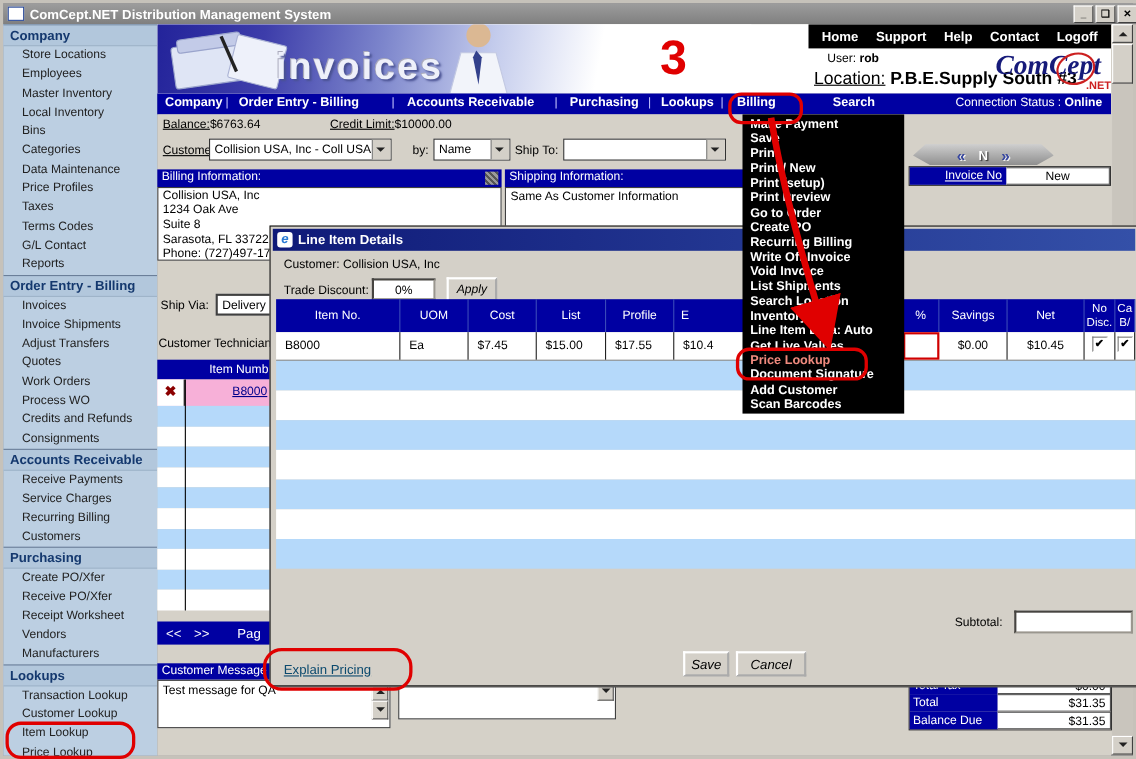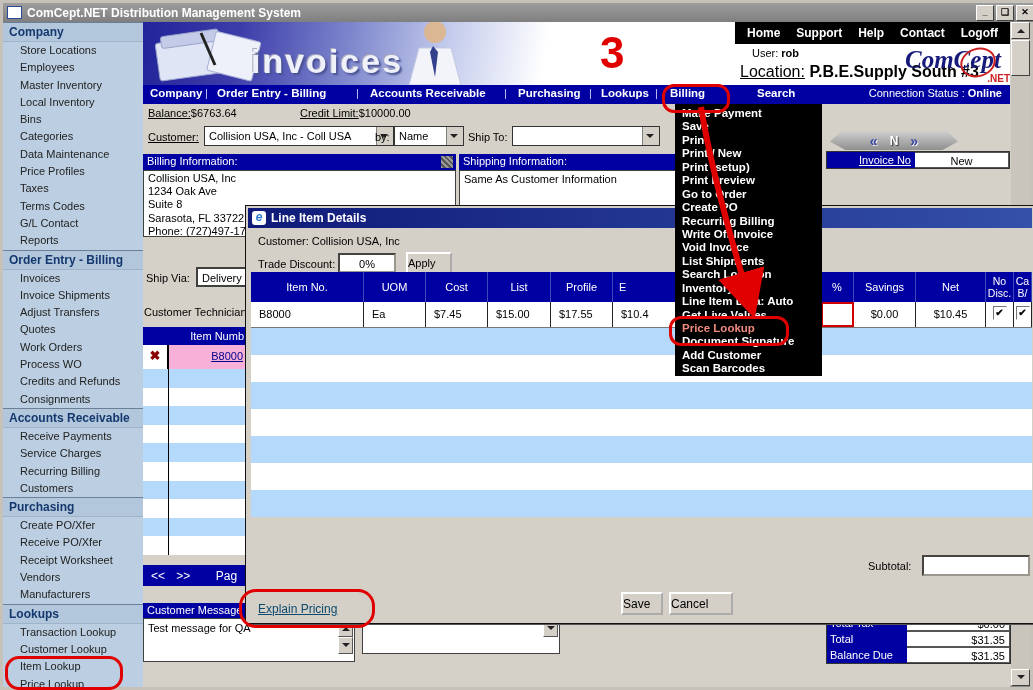--- a/index.html
+++ b/index.html
@@ -73,21 +73,21 @@
   .sc-thumb{position:absolute;left:0;top:18px;width:19px;height:36px;background:#d4d0c8;border:1px solid;border-color:#fff #404040 #404040 #fff;box-sizing:border-box;}
   
   .dialog{position:absolute;left:245px;top:205px;width:788px;height:417px;background:#d4d0c8;
     border:1px solid #111;box-shadow:1px 1px 0 #555;}
   .dlg-title{position:absolute;left:2px;top:2px;width:784px;height:20px;
     background:linear-gradient(90deg,#0f1a78,#3450a8);color:#fff;font-weight:bold;font-size:12px;
     display:flex;align-items:center;padding-left:4px;box-sizing:border-box;}
   .ie-ico{width:14px;height:14px;background:#fff;border-radius:3px;color:#2b7bd4;font-weight:bold;
     font-style:italic;font-size:12px;line-height:13px;text-align:center;margin-right:5px;}
   .input{background:#fff;border:2px inset #9a968e;box-sizing:border-box;font-size:11px;}
-  .btn{background:#d4d0c8;border:2px outset #fff;box-sizing:border-box;font-size:12px;cursor:pointer;}
+  .btn{background:#d4d0c8;border:2px outset #fff;box-sizing:border-box;font-size:12px;text-align:center;cursor:pointer;font-style:italic;}
   .tbl{position:absolute;left:5px;top:66px;width:781px;}
   .trh{display:flex;height:30px;background:#0000a2;color:#fff;}
   .trh>div{border-right:1px solid #3a4ab8;box-sizing:border-box;display:flex;align-items:center;justify-content:center;
     text-align:center;font-size:11px;line-height:12px;overflow:hidden;}
   .trd{display:flex;height:25px;background:#fff;border-bottom:1px solid #777;}
   .trd>div{border-right:1px solid #222;box-sizing:border-box;padding-top:6px;font-size:11px;overflow:hidden;}
   .c0{width:113px;} .c1{width:62px;} .c2{width:62px;} .c3{width:63px;} .c4{width:62px;}
   .c5{width:208px;} .c6{width:33px;} .c7{width:62px;} .c8{width:70px;} .c9{width:28px;} .c10{width:18px;}
   .cell-l{padding-left:8px;} .cell-c{text-align:center;}
   .redcell{border:2px solid #d00000 !important;background:#fff;}
@@ -221,21 +221,21 @@
     <span class="mb-it" style="left:614px">Search</span>
     <span class="mb-conn"><span>Connection Status : </span><span class="b">Online</span></span>
   </div>
 
   <div class="main-bg"></div>
 
   <span class="abs" style="left:148px;top:107px"><span class="u">Balance:</span><span>$6763.64</span></span>
   <span class="abs" style="left:300px;top:107px"><span class="u">Credit Limit:</span><span>$10000.00</span></span>
 
   <span class="abs u" style="left:148px;top:131px">Customer:</span>
-  <div class="combo" style="left:204px;top:126px;width:190px">
+  <div class="combo" style="left:190px;top:126px;width:166px">
     <div class="combo-txt">Collision USA, Inc - Coll USA</div>
     <div class="combo-btn">
         <div class="tri-d"></div>
       </div>
   </div>
   <span class="abs" style="left:375px;top:131px">by:</span>
   <div class="combo" style="left:394px;top:126px;width:70px">
     <div class="combo-txt">Name</div>
     <div class="combo-btn">
         <div class="tri-d"></div>

